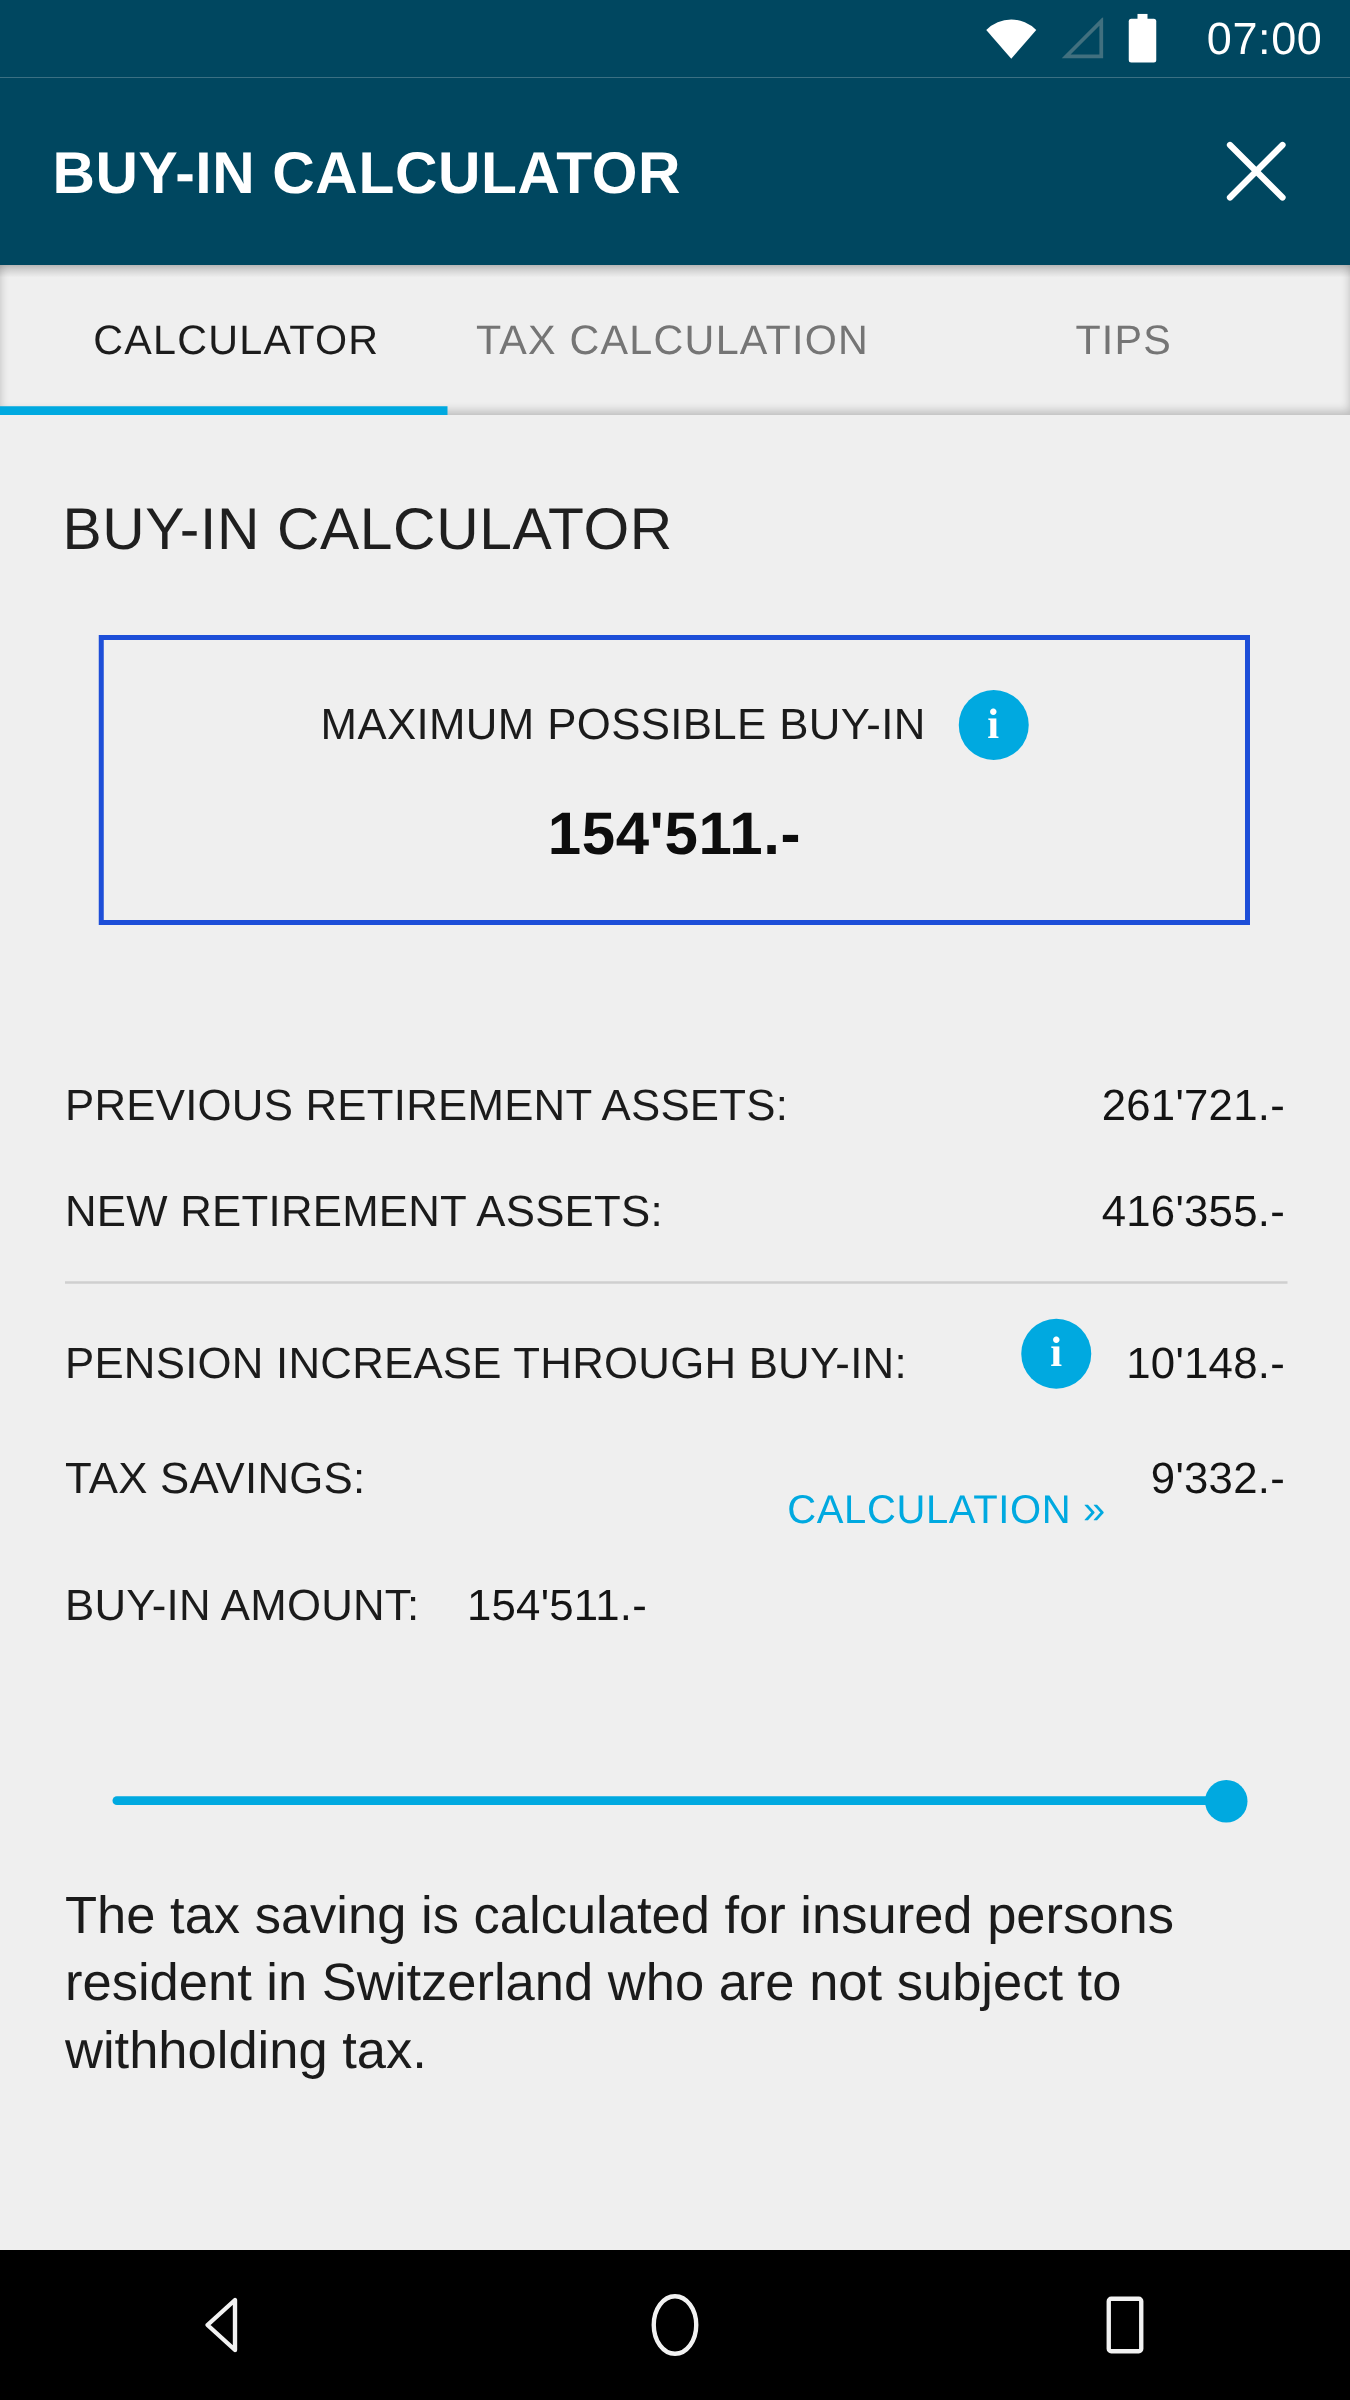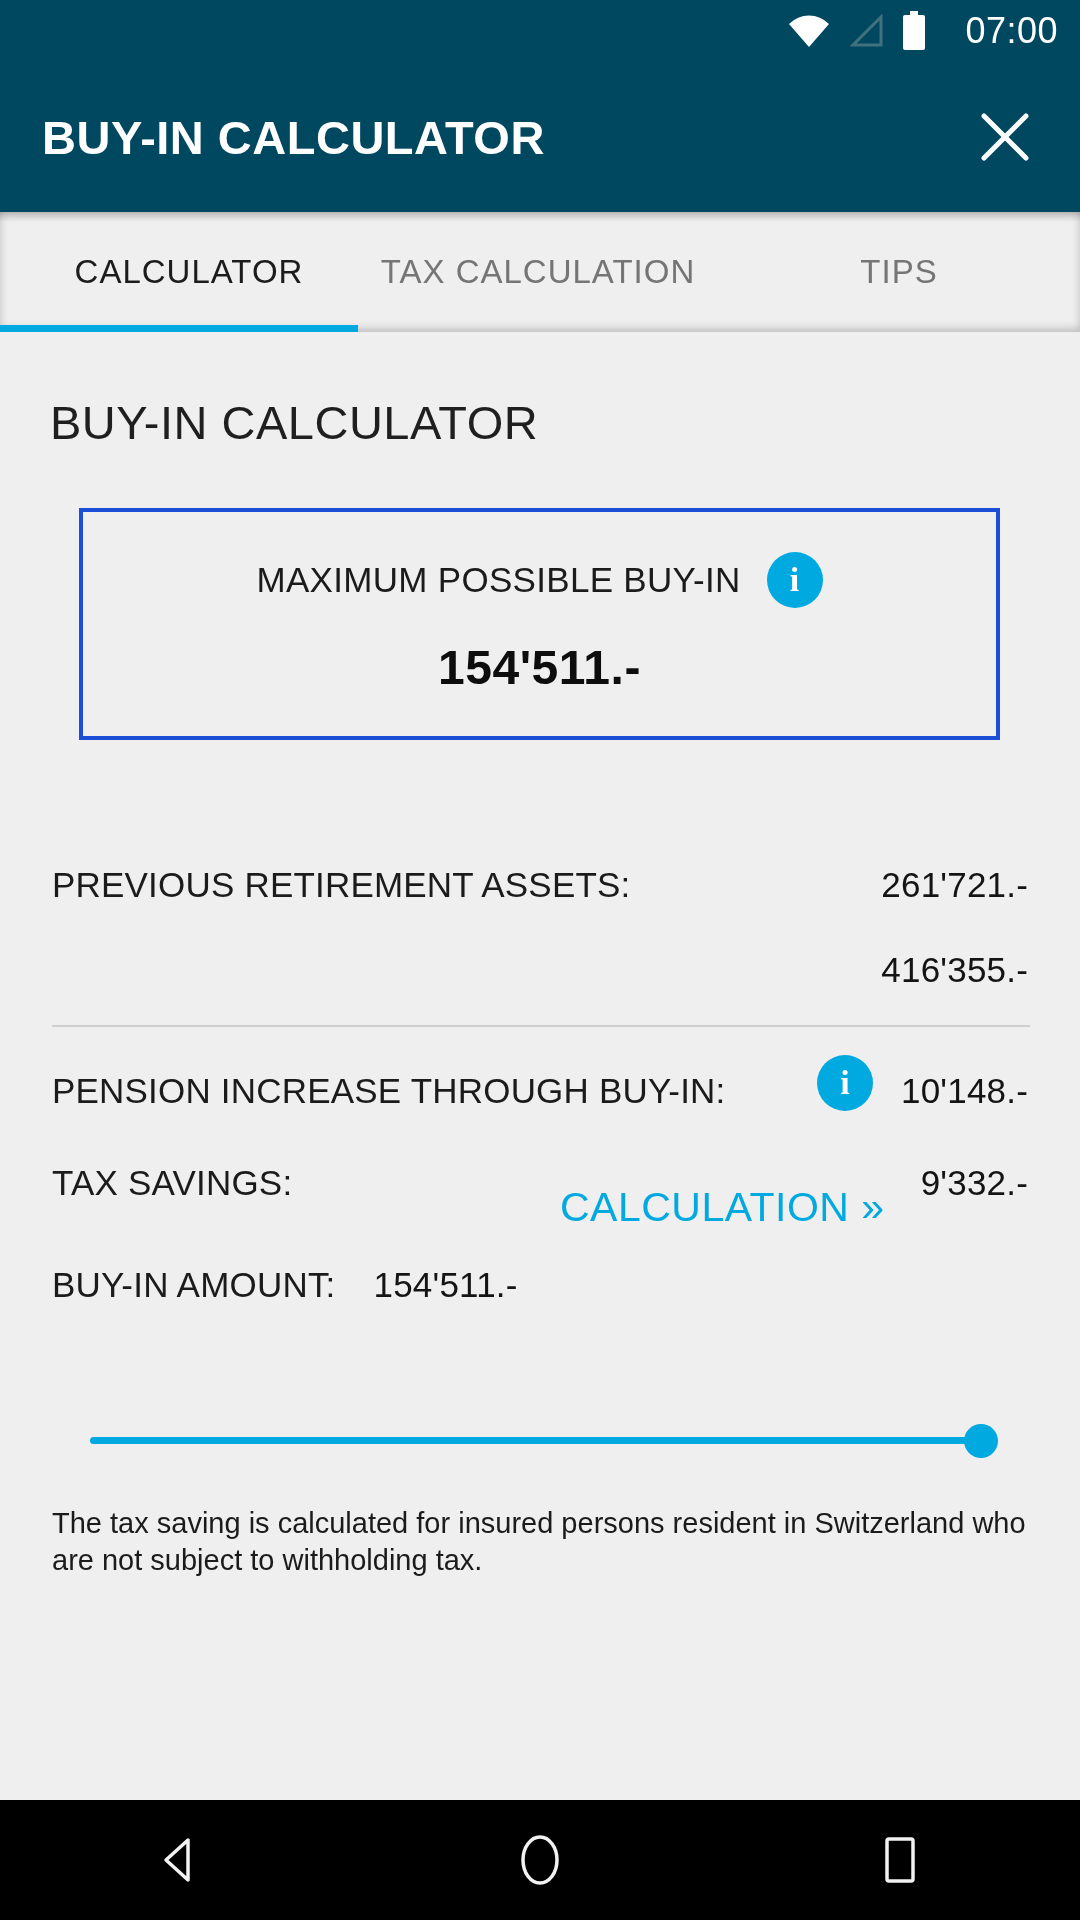--- a/index.html
+++ b/index.html
@@ -136,21 +136,21 @@
   .row-label {
     font-size:35px; color:#1b1b1b; letter-spacing:.2px;
     white-space:nowrap;
   }
   .row-spacer { flex:1 1 auto; }
   .row-value {
     font-size:35px; color:#141414; letter-spacing:.2px;
     white-space:nowrap;
   }
   .row-link {
-    font-size:41px; color:#00a9e0; letter-spacing:.5px;
+    font-size:32px; color:#00a9e0; letter-spacing:.5px;
     white-space:nowrap; cursor:pointer;
     margin-right:36px;
     margin-top:48px;
   }
   .row .info-icon { margin-right:28px; }
 
   .r1 { top:857px;gap:36px; }
   .r2 { top:942px; }
   .r3 { top:1055px;align-items:flex-end; }
   .r4 { top:1155px; }
@@ -184,21 +184,21 @@
     border-radius:50%;
     background:#00a9e0;
     cursor:pointer;
   }
 
   
   .footnote {
     position:absolute;
     left:52px; top:1505px;
     width:1000px;
-    font-size:29px; line-height:1.28;
+    font-size:42px; line-height:1.28;
     color:#1b1b1b;
   }
 
   
   .scroll-indicator {
     position:absolute;
     left:278px; top:1830px;
     width:528px; height:8px;
     background:#00a9e0;
     cursor:pointer;
@@ -270,20 +270,21 @@
     <div class="maxbox-value">154'511.-</div>
   </div>
 
   <div class="row r1">
     <span class="row-label">PREVIOUS RETIREMENT ASSETS:</span>
     <span class="row-spacer"></span>
     <span class="row-value">261'721.-</span>
   </div>
 
   <div class="row r2">
+    <span class="row-label">NEW RETIREMENT ASSETS:</span>
     <span class="row-spacer"></span>
     <span class="row-value">416'355.-</span>
   </div>
 
   <div class="divider"></div>
 
   <div class="row r3">
     <span class="row-label">PENSION INCREASE THROUGH BUY-IN:</span>
     <span class="row-spacer"></span>
     <span class="info-icon">i</span>

